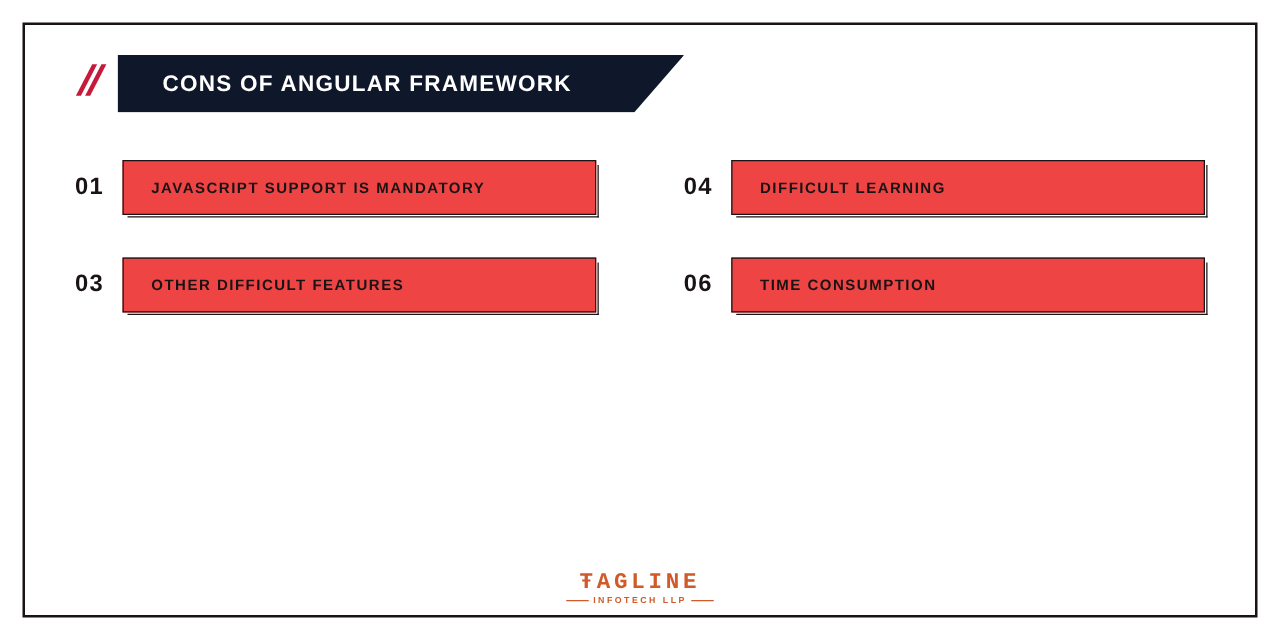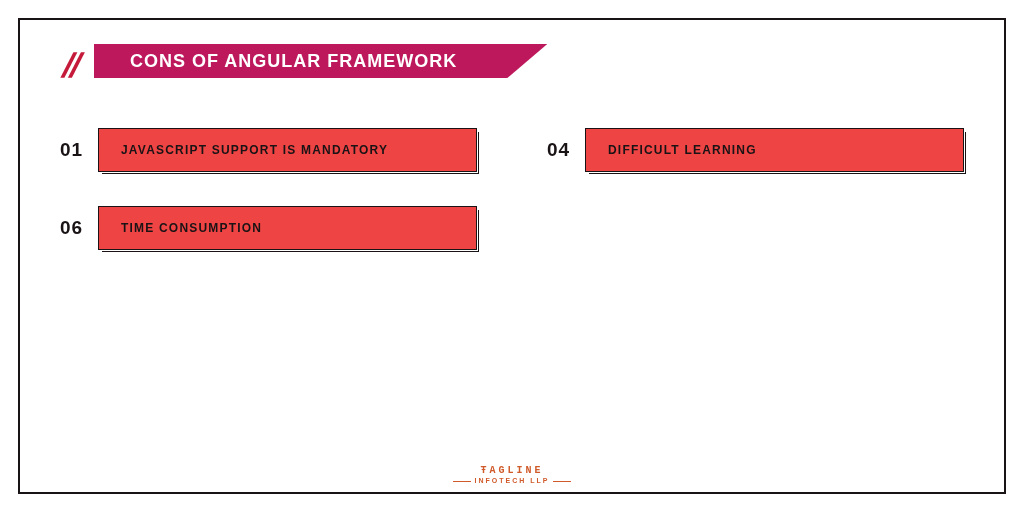--- a/index.html
+++ b/index.html
@@ -30,22 +30,22 @@
       font-weight: 700;
       color: #c51a3a;
       letter-spacing: -2px;
       transform: skewX(-18deg);
       z-index: 1;
     }
     .title-bar {
       position: absolute;
       left: 42px;
       top: 0;
-      height: 34px;
-      background: #be185d;
+      height: 46px;
+      background: #0f172a;
       color: #fff;
       font-weight: 700;
       font-size: 18px;
       letter-spacing: 1px;
       padding: 0 90px 0 36px;
       display: flex;
       align-items: center;
       clip-path: polygon(0 0, 100% 0, calc(100% - 40px) 100%, 0 100%);
     }
     .items {
@@ -91,21 +91,21 @@
     }
     .footer-brand {
       position: absolute;
       bottom: 8px;
       left: 0;
       right: 0;
       text-align: center;
       color: #d05a2a;
     }
     .brand-top {
-      font-size: 10px;
+      font-size: 18px;
       font-weight: 700;
       letter-spacing: 3px;
       font-family: 'Courier New', monospace;
     }
     .brand-bottom {
       font-size: 7px;
       letter-spacing: 2px;
       font-weight: 600;
       margin-top: 1px;
     }
@@ -132,20 +132,24 @@
   <div class="items">
     <div class="row">
       <div class="num">01</div>
       <div class="box">JAVASCRIPT SUPPORT IS MANDATORY</div>
     </div>
     <div class="row">
       <div class="num">04</div>
       <div class="box">DIFFICULT LEARNING</div>
     </div>
     <div class="row">
+      <div class="num">03</div>
+      <div class="box">OTHER DIFFICULT FEATURES</div>
+    </div>
+    <div class="row">
       <div class="num">06</div>
       <div class="box">TIME CONSUMPTION</div>
     </div>
   </div>
 
   <div class="footer-brand">
     <div class="brand-top">ŦAGLINE</div>
     <div class="brand-bottom">INFOTECH LLP</div>
   </div>
 

